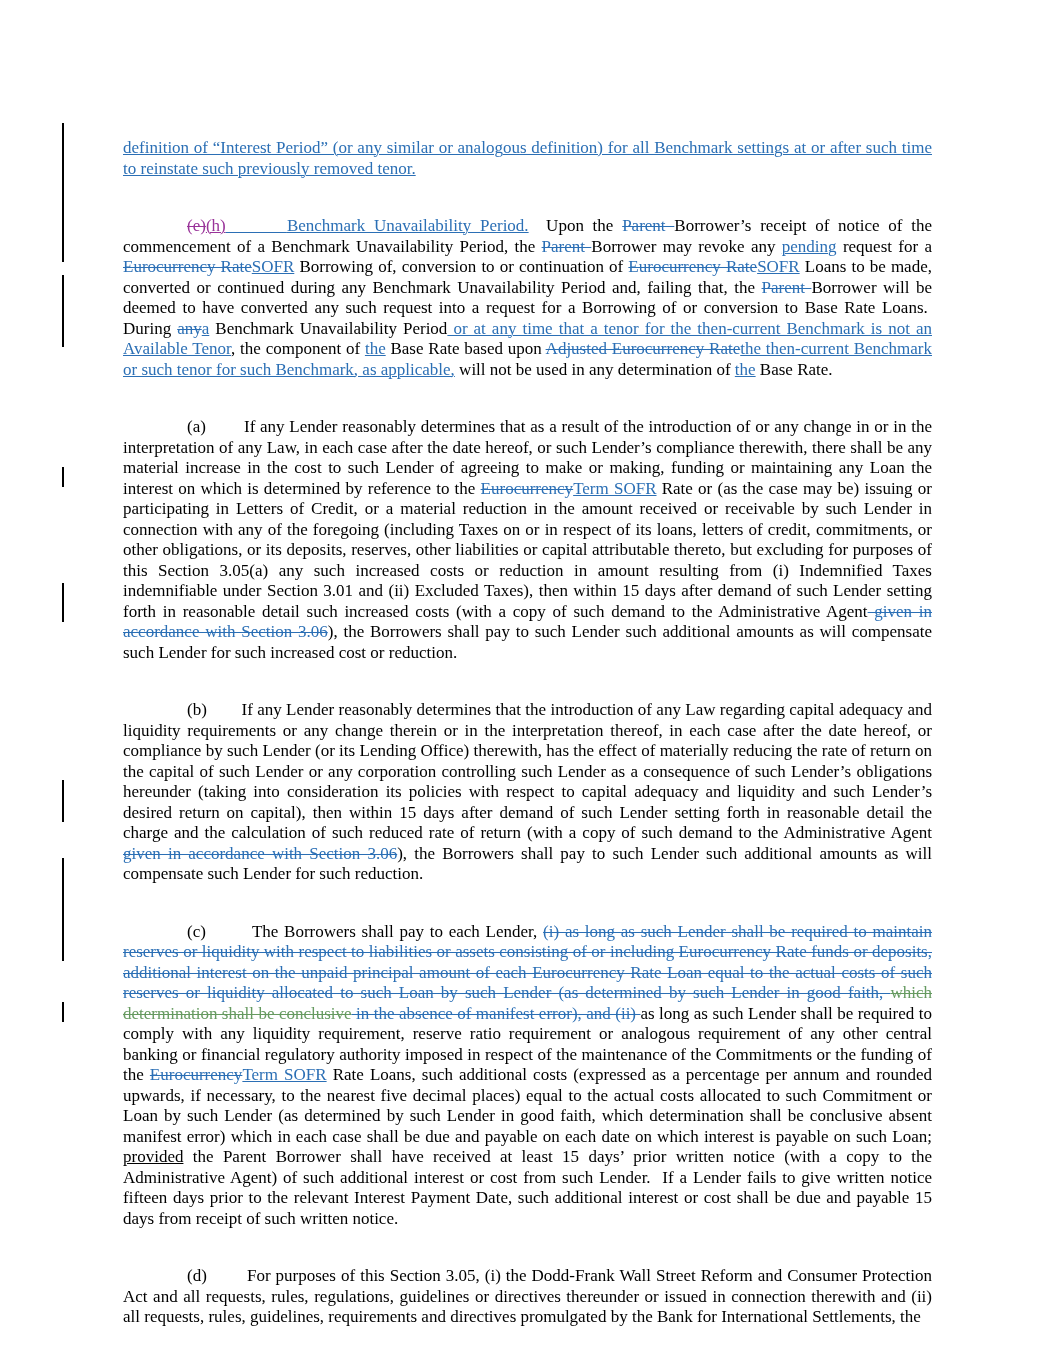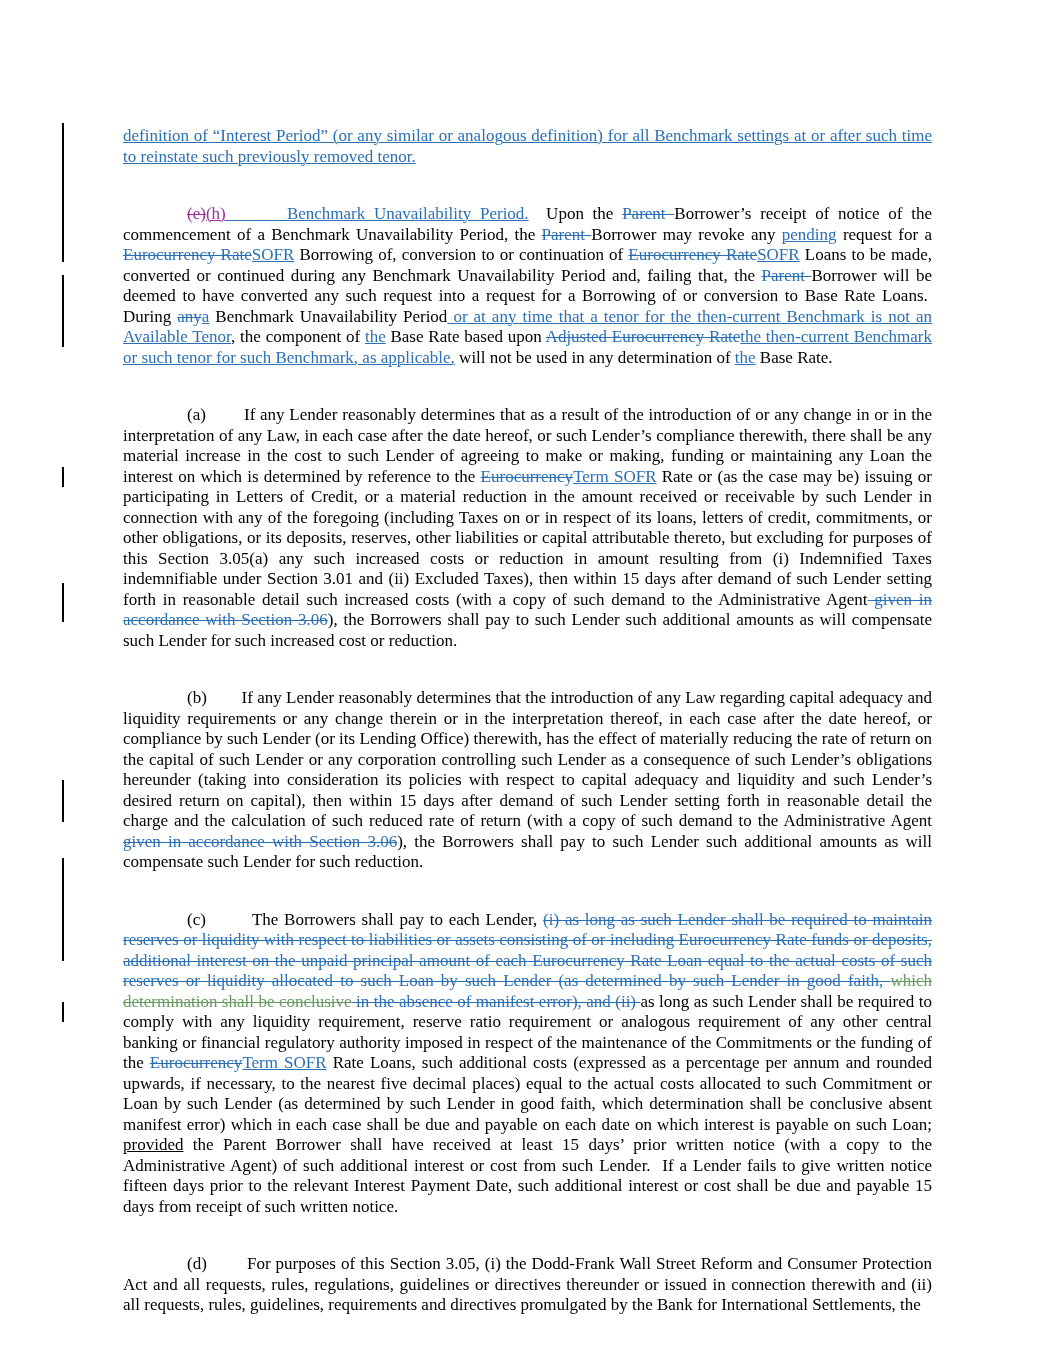--- a/index.html
+++ b/index.html
@@ -9,21 +9,21 @@
     height: 1365px;
     background: #ffffff;
     overflow: hidden;
     font-family: "Liberation Serif", "DejaVu Serif", serif;
     font-size: 17px;
     line-height: 20.5px;
     color: #000000;
   }
   .content {
     position: absolute;
-    top: 126px;
+    top: 138px;
     left: 123px;
     width: 809px;
     text-align: justify;
   }
   p.para { margin: 0 0 20.5px 0; }
   p.para.indent { text-indent: 64px; margin-top: 37px; }
   .ins  { color: var(--blue); text-decoration: underline; text-decoration-thickness: 1px; }
   .del  { color: var(--blue); text-decoration: line-through; text-decoration-thickness: 1px; }
   .ins.purple { color: var(--purple); }
   .del.purple { color: var(--purple); }

